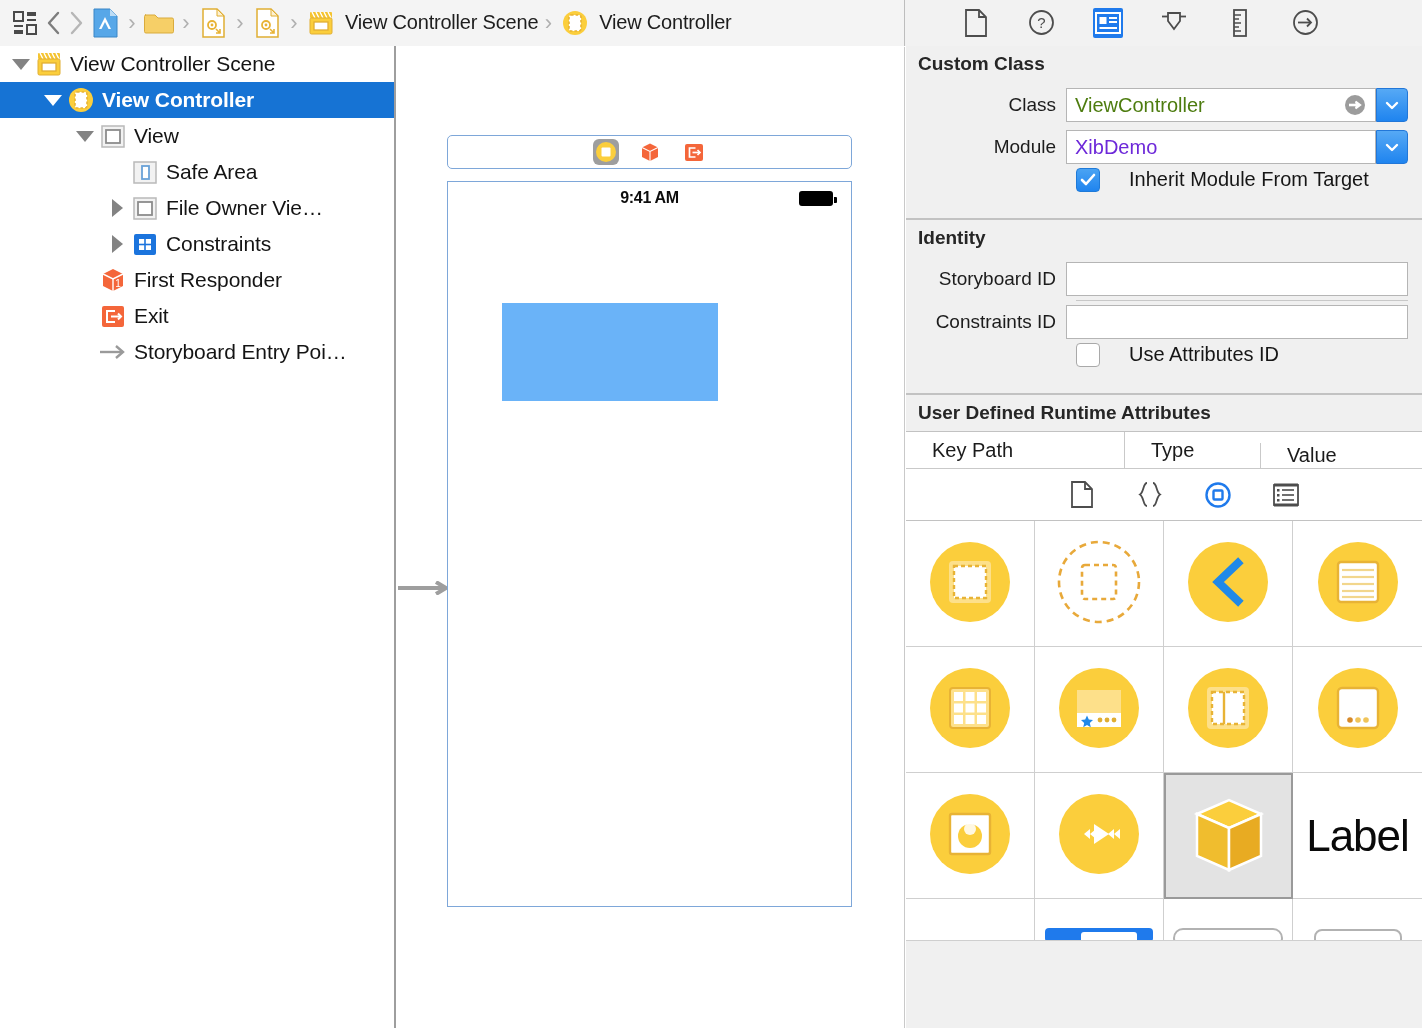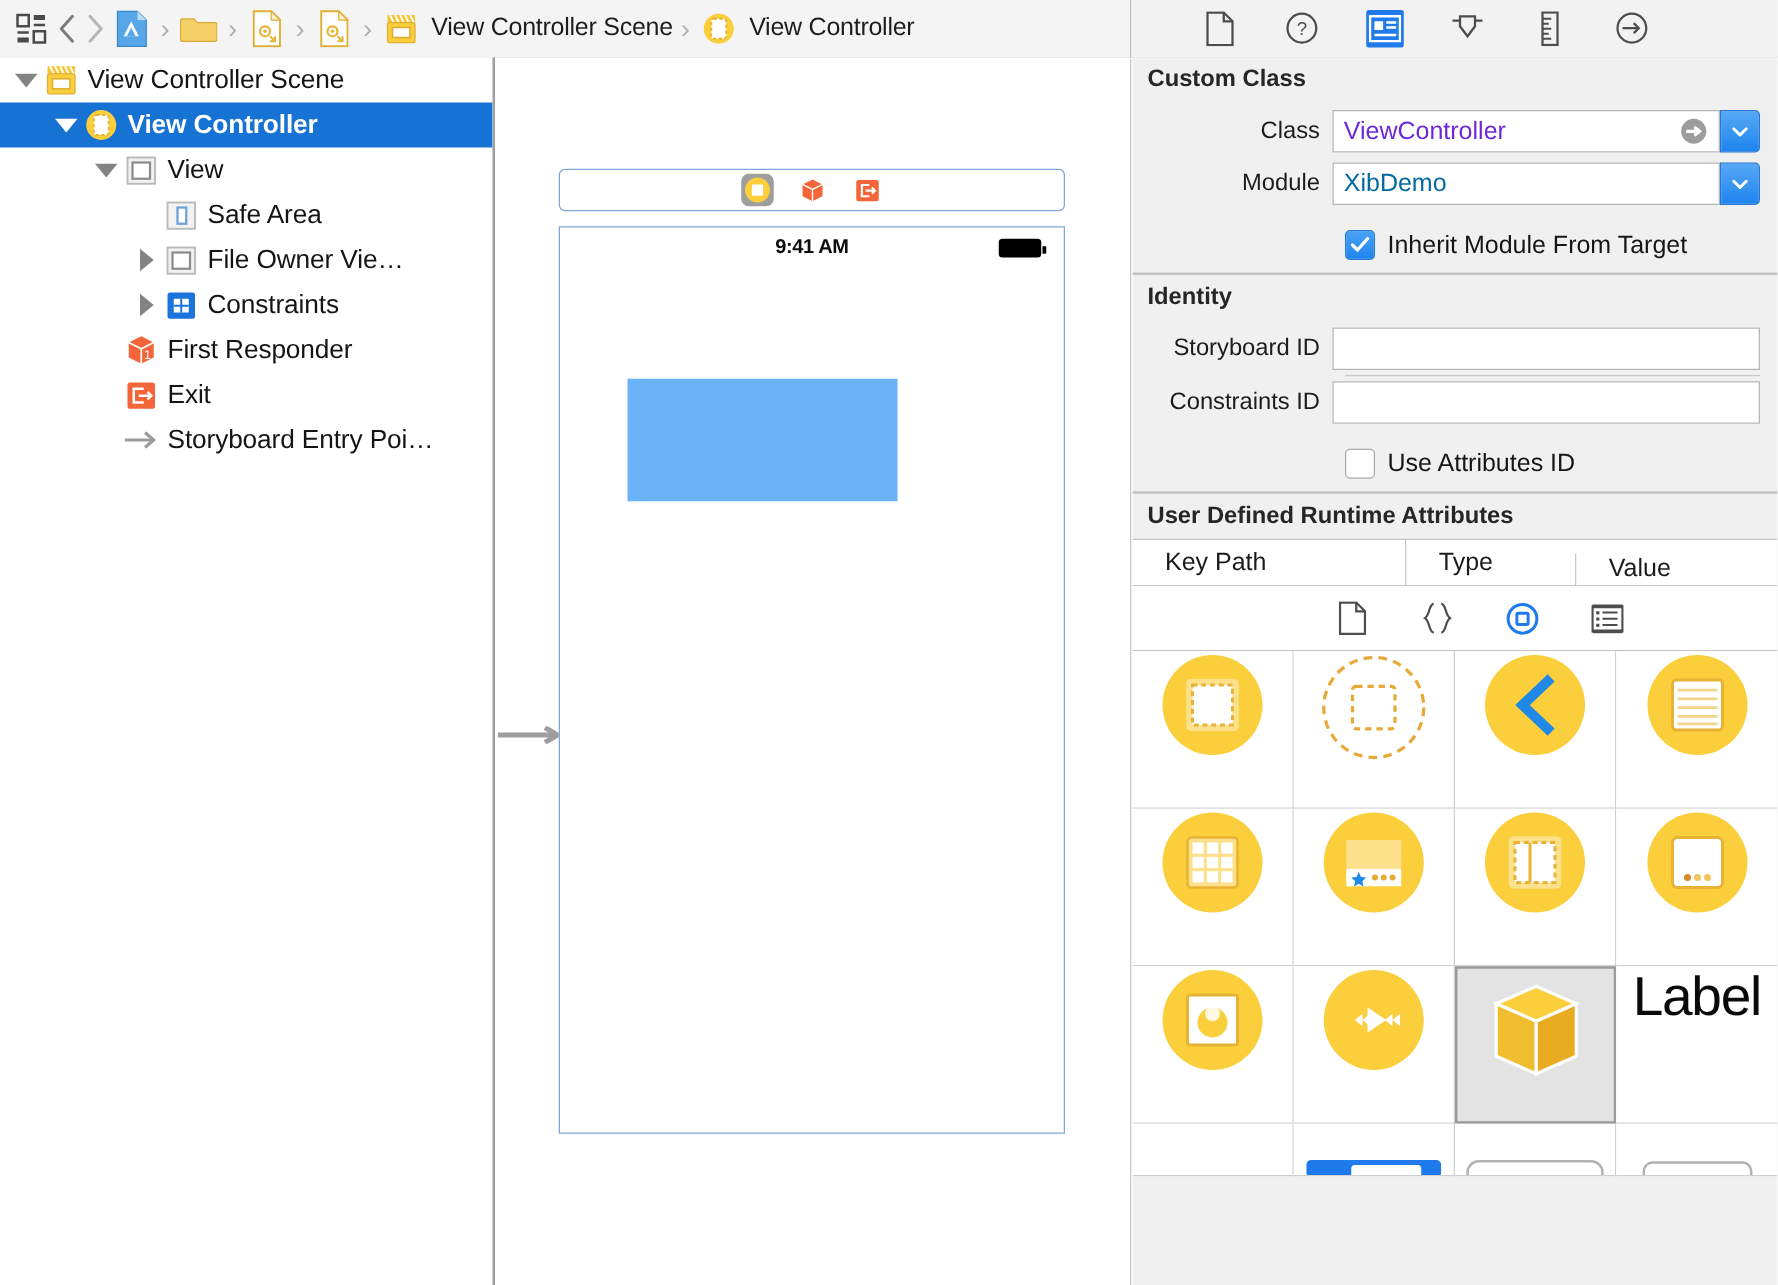--- a/index.html
+++ b/index.html
@@ -103,31 +103,31 @@
   .sec-head {
     height: 36px; display: flex; align-items: center; padding-left: 12px;
     font-size: 19px; font-weight: bold; color: #262626;
   }
   .sec-body { padding: 2px 14px 10px 0; }
   .frow { display: flex; align-items: center; height: 42px; }
   .flabel { width: 160px; text-align: right; padding-right: 10px;
             font-size: 19px; color: #1c1c1c; flex: none; }
   .finput {
     flex: 1; height: 34px; background: #ffffff; border: 1px solid #b5b5b5;
-    font-size: 20px; color: #6d28d9; display: flex; align-items: center;
+    font-size: 20px; color: #4d7c0f; display: flex; align-items: center;
     padding: 0 8px; position: relative;
   }
-  .finput.placeholder { color: #0369a1; }
+  .finput.placeholder { color: #6d28d9; }
   .fstepper {
     width: 32px; height: 34px; flex: none; background: linear-gradient(#56a9f5,#1f84ef);
     border: 1px solid #2277d8; border-radius: 0 4px 4px 0;
     display: flex; align-items: center; justify-content: center;
   }
   .goarrow { width: 24px; height: 24px; flex: none; }
-  .cbrow { display: flex; align-items: flex-end; height: 40px; padding-left: 170px; }
+  .cbrow { display: flex; align-items: flex-start; height: 40px; padding-left: 170px; gap: 19px; }
   .cbox {
     width: 24px; height: 24px; border-radius: 4px; border: 1px solid #a9a9a9;
     background: #fff; flex: none; margin-right: 10px; display:flex;
     align-items:center; justify-content:center;
   }
   .cbox.on { background: linear-gradient(#4aa3f3,#1f84ef); border-color: #1f7ad8; }
   .cblabel { font-size: 20px; color: #161616; }
   .divider { height: 1px; background: #c8c8c8; width: 100%; }
   .thick-div { height: 2px; background: #c2c2c2; width: 100%; }
 
@@ -141,21 +141,21 @@
                   align-items: center; justify-content: center; gap: 38px;
                   border-bottom: 1px solid #c2c2c2; padding-left: 40px; }
   .tb-ico { width: 30px; height: 30px; display:flex; align-items:center;
             justify-content:center; }
 
   
   #libgrid { display: grid; grid-template-columns: repeat(4, 1fr);
              background: #ffffff; }
   .lib-cell {
     height: 126px; border-right: 1px solid #cfcfcf; border-bottom: 1px solid #cfcfcf;
-    display: flex; align-items: flex-start; justify-content: center;
+    display: flex; align-items: center; justify-content: center;
     background: #ffffff;
   }
   .lib-cell:nth-child(4n) { border-right: none; }
   .lib-cell.selected { background: #e3e3e3; border: 2px solid #9a9a9a; }
   .lib-label { font-size: 44px; color: #0a0a0a; font-weight: 400; letter-spacing: -1px; }
 </style>
 </head>
 <body>
 
 <div id="topbar">

